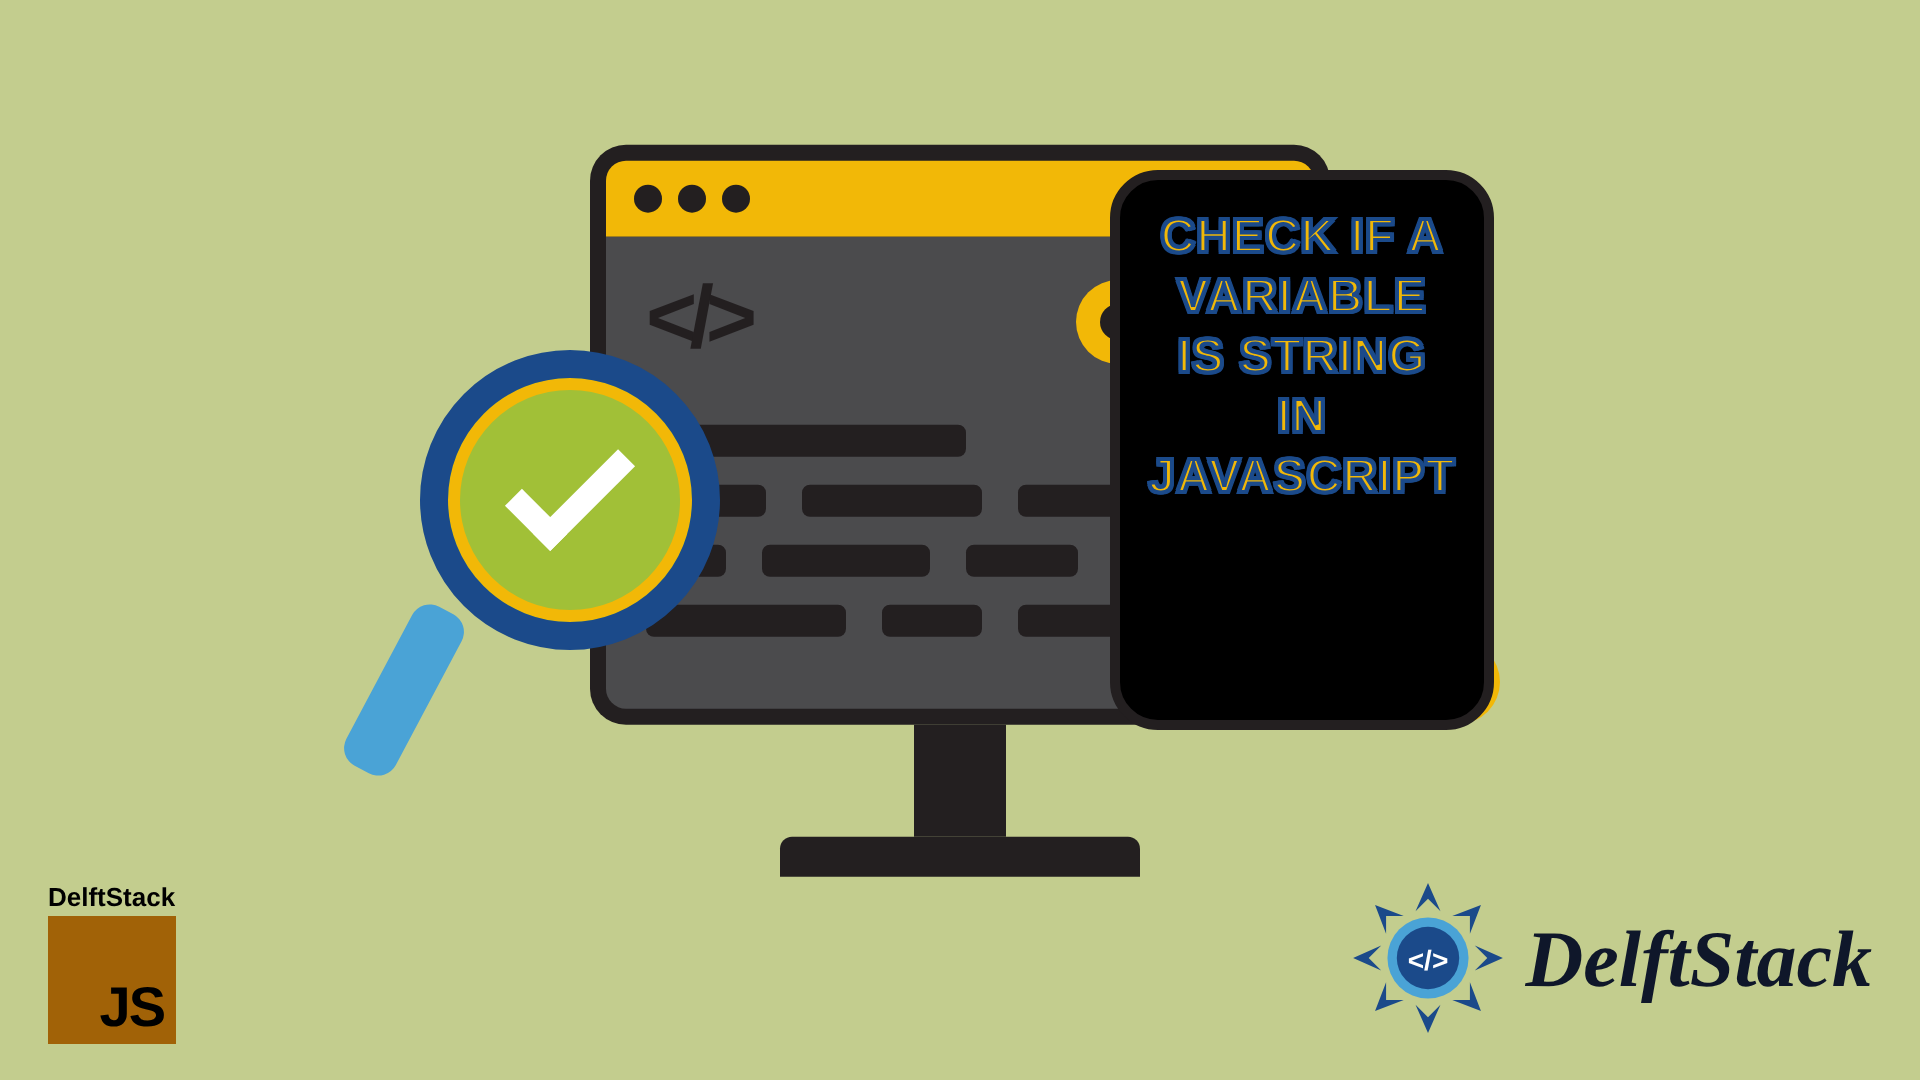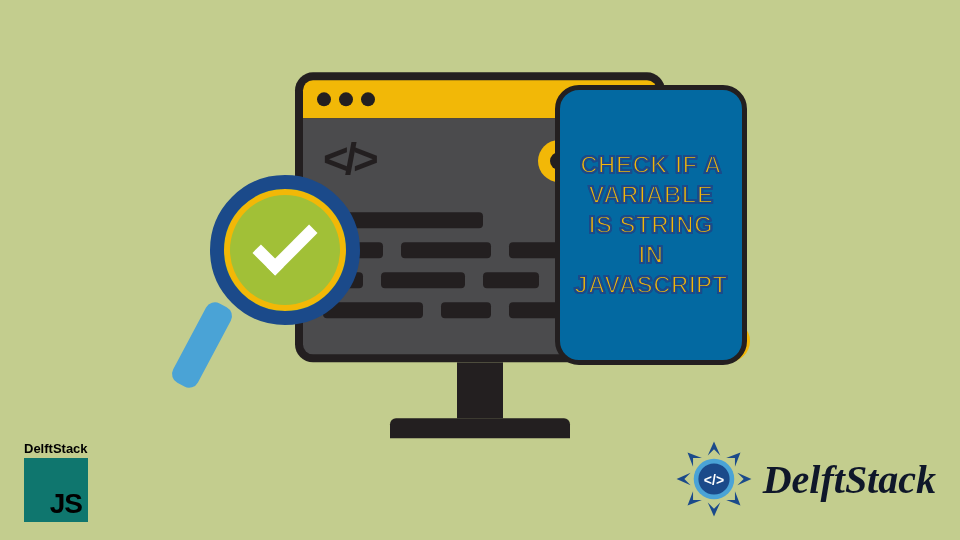--- a/index.html
+++ b/index.html
@@ -130,25 +130,24 @@
   background: #231f20;
 }
 .knob1 { left: 538px; top: 140px; }
 .knob2 { left: 708px; top: 320px; }
 .panel {
   position: absolute;
   left: 555px;
   top: 85px;
   width: 192px;
   height: 280px;
-  background: #0369a1;
+  background: #000000;
   border: 5px solid #231f20;
   border-radius: 24px;
   display: flex;
-  align-items: center;
   justify-content: center;
   padding: 14px;
   z-index: 6;
 }
 .panel-text {
   font-family: "Arial Black", Arial, sans-serif;
   font-weight: 900;
   font-size: 24px;
   line-height: 1.25;
   text-align: center;
@@ -166,21 +165,21 @@
   width: 78px;
 }
 .js-label {
   font-size: 13px;
   font-weight: 700;
   color: #000;
 }
 .js-box {
   width: 64px;
   height: 64px;
-  background: #0f766e;
+  background: #a16207;
   position: relative;
   margin-top: 2px;
 }
 .js-box span {
   position: absolute;
   right: 6px;
   bottom: 2px;
   font-size: 28px;
   font-weight: 900;
   color: #000;

